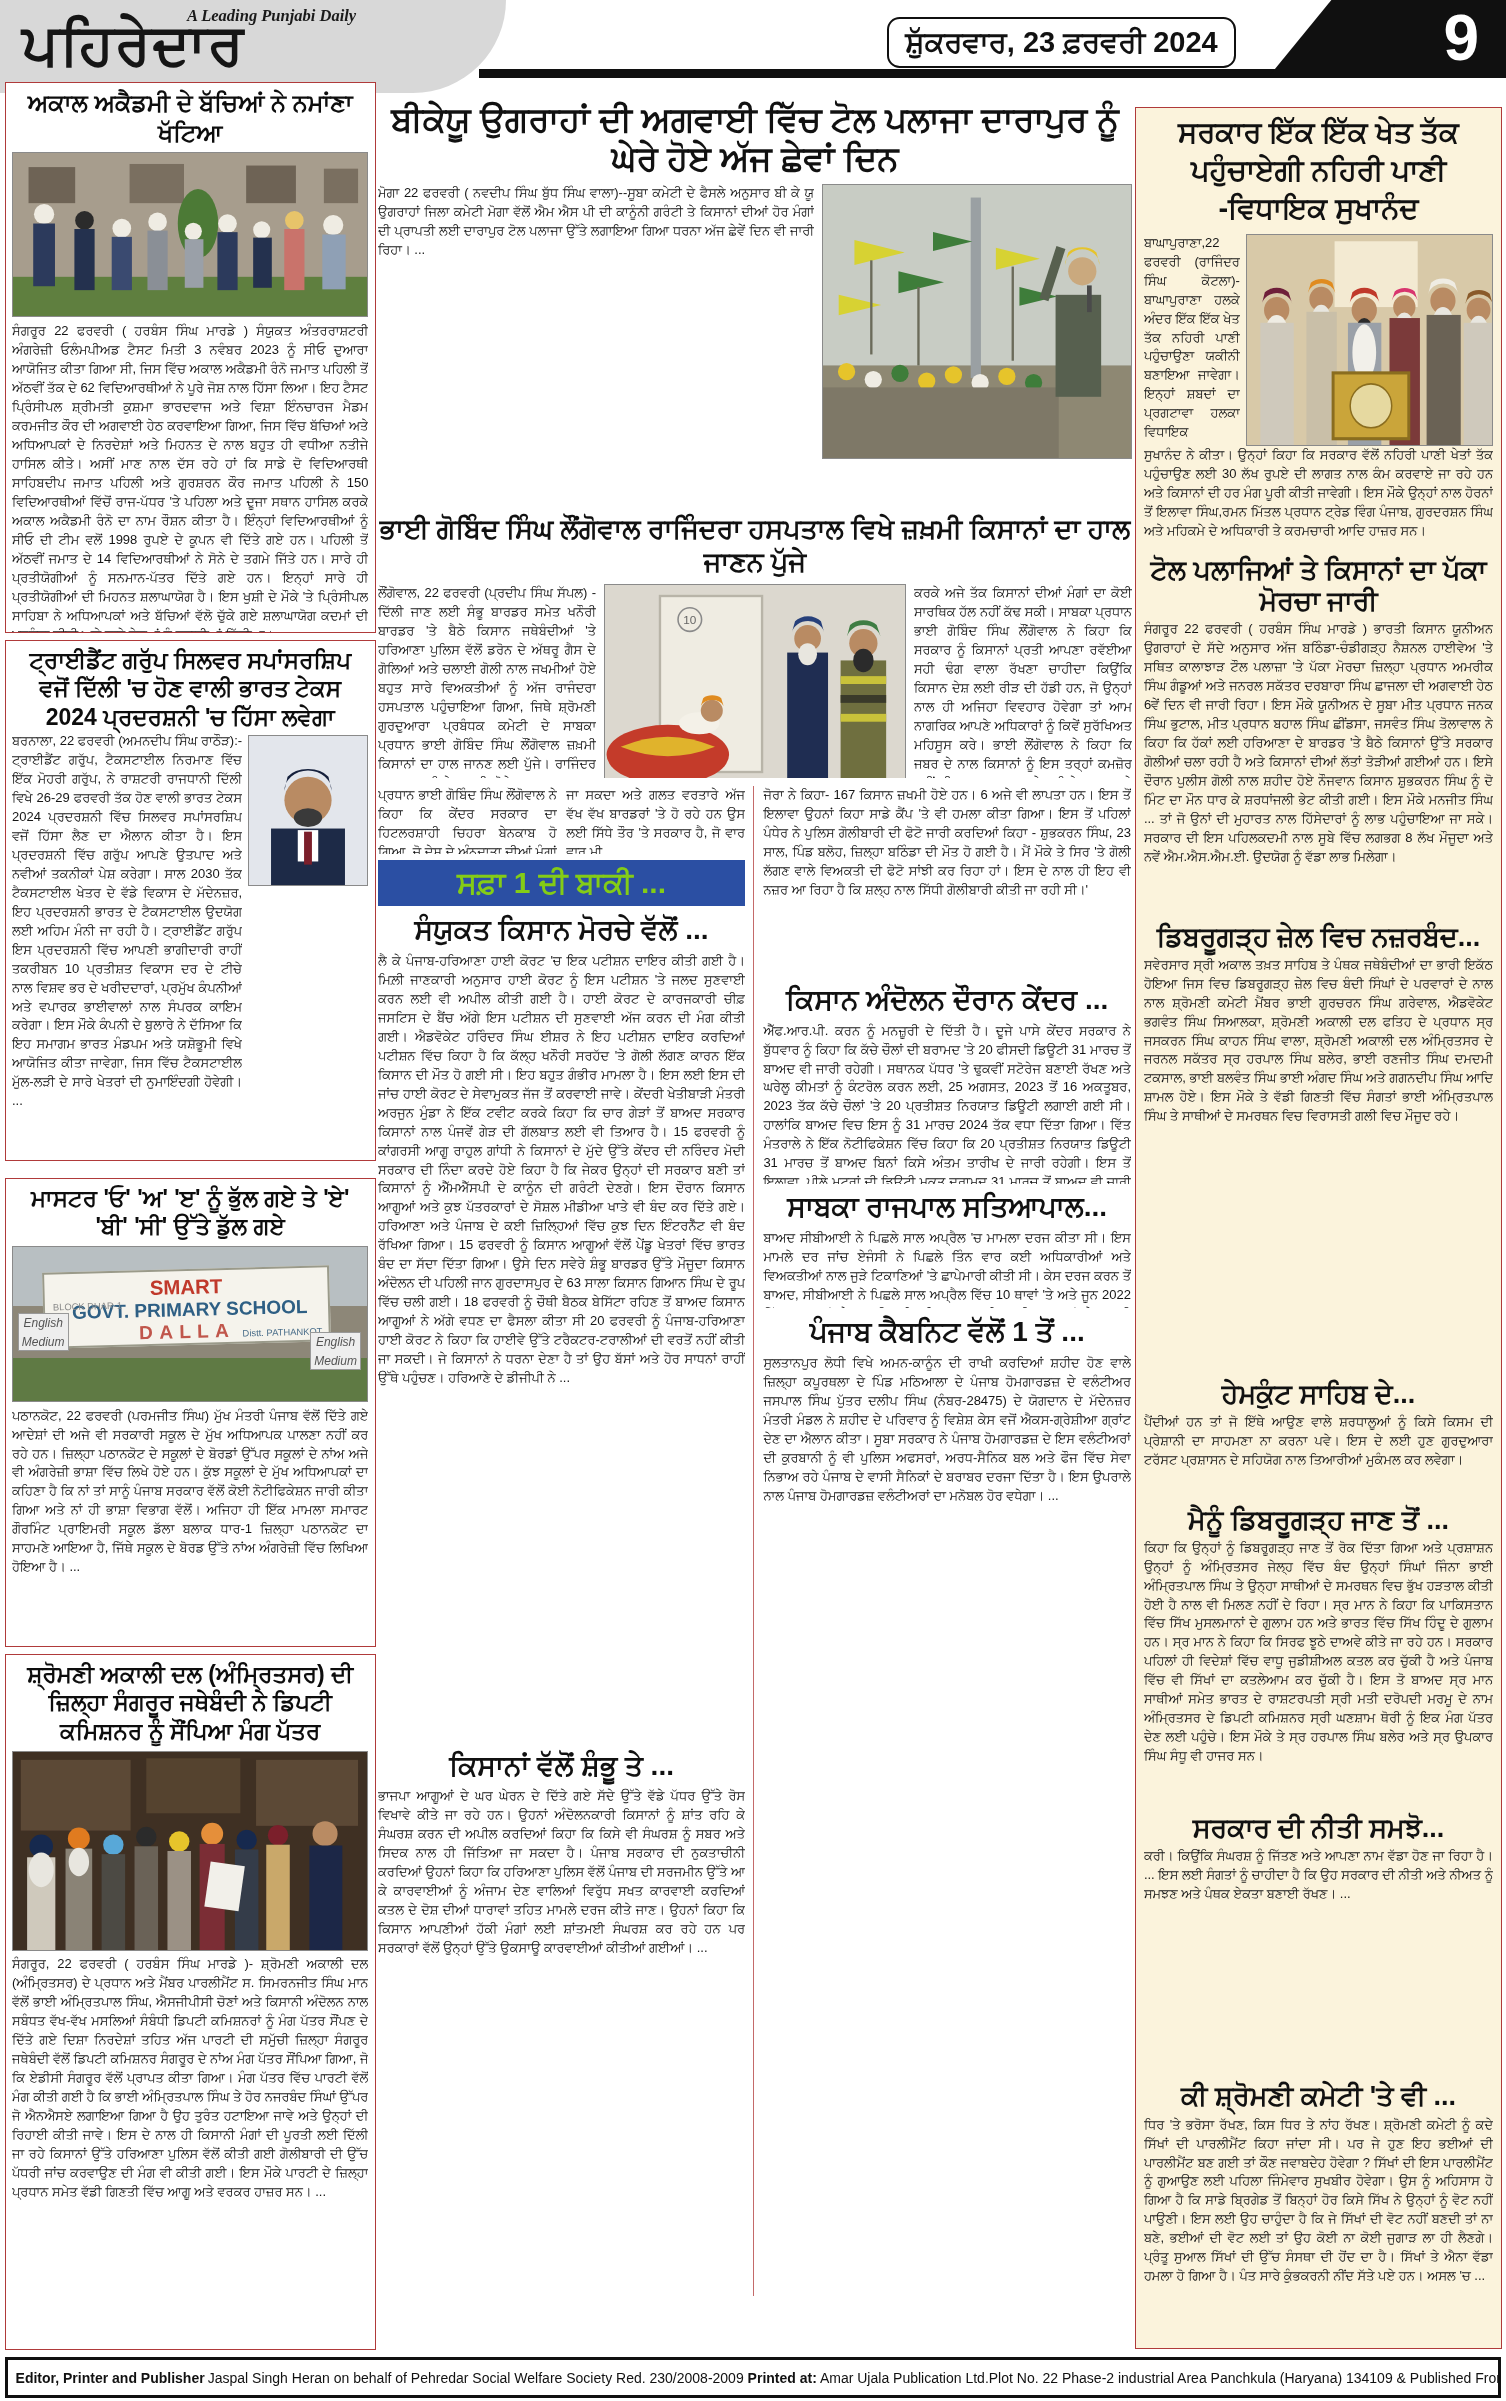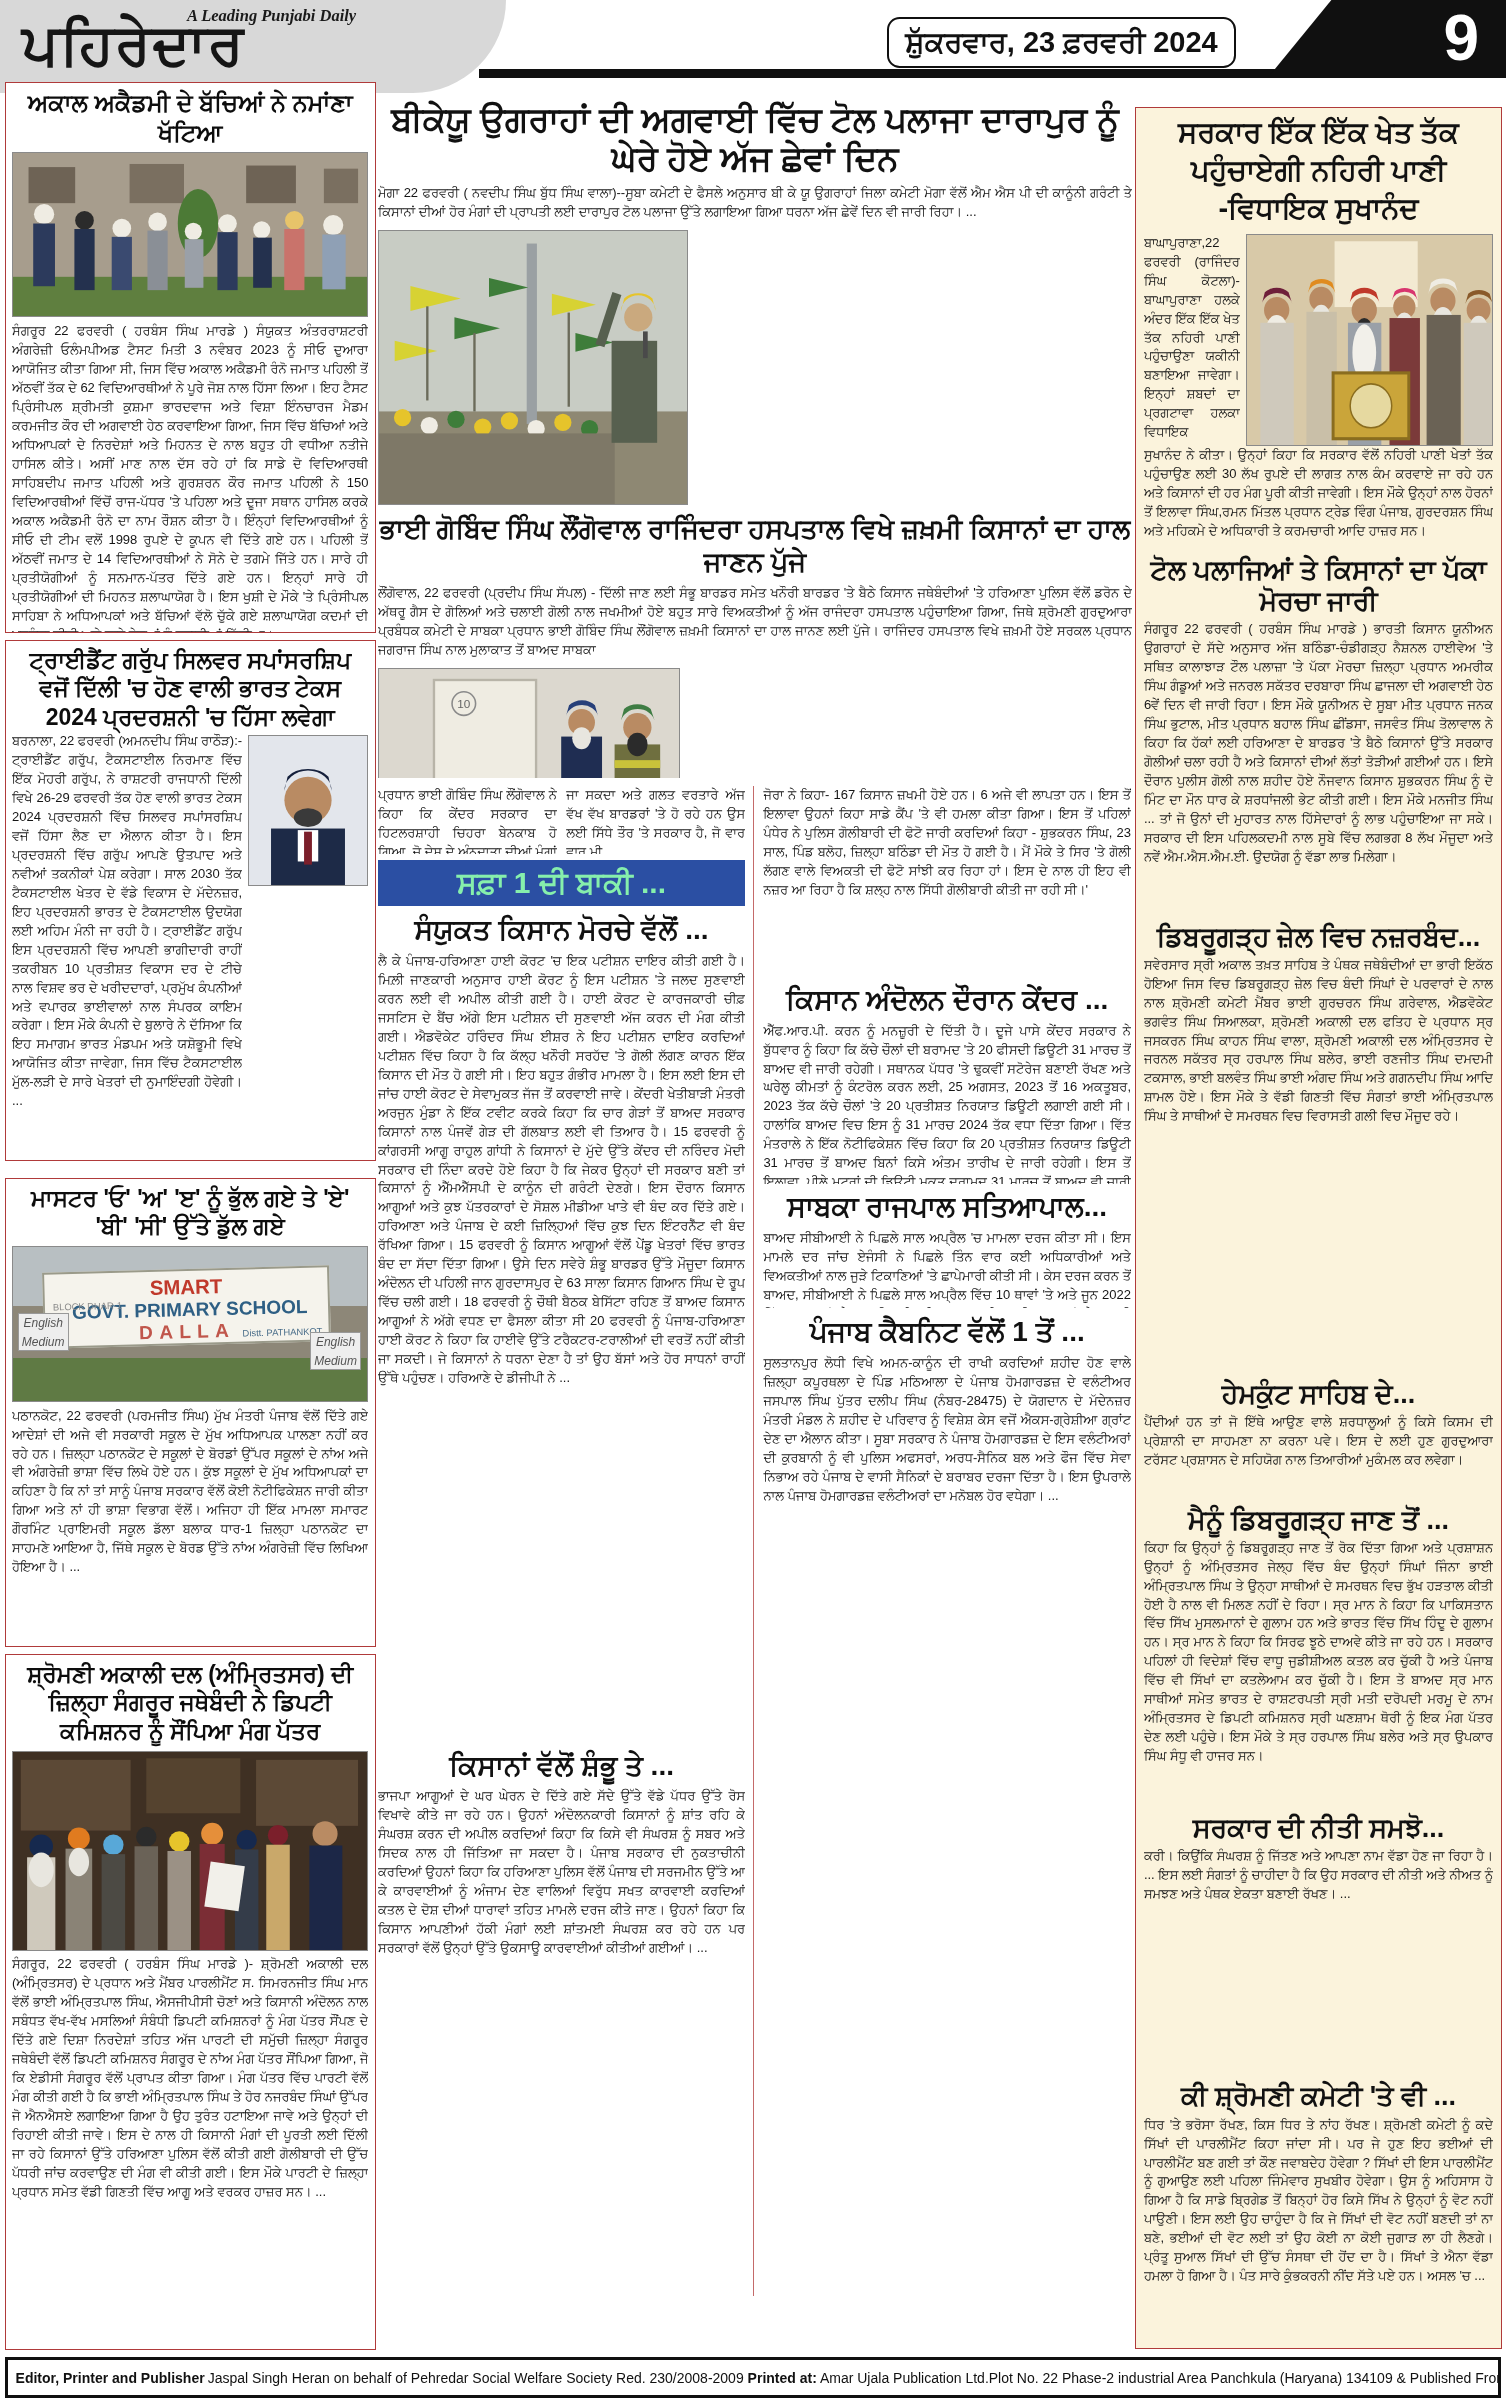--- a/index.html
+++ b/index.html
@@ -39,32 +39,32 @@
   .board .l3{color:#c0564b;font-weight:bold;font-size:19px;letter-spacing:6.3px;display:block;}
   .board .l4{position:absolute;left:7.9px;top:27px;color:#8a8a8a;font-size:9.4px;}
   .board .l5{position:absolute;right:6.3px;bottom:3.1px;color:#4a6e8a;font-size:9.4px;}
   .sideboard{position:absolute;width:49px;height:36px;background:#eee;border:1.6px solid #999;
              font-size:12px;font-style:italic;color:#555;text-align:center;line-height:1.6;}
   .sb1{left:4.7px;top:66px;} .sb2{right:6.3px;top:85px;}
   
   .col-center{position:absolute;left:378px;top:100px;width:754px;}
   .c-head1{font-size:34px;font-weight:bold;text-align:center;line-height:1.15;}
   .c-head2{font-size:27px;font-weight:bold;text-align:center;line-height:1.2;margin-top:3.1px;}
-  .c1-row,.c2-row{display:flex;gap:7.9px;margin-top:6.3px;flex-direction:column;}
+  .c1-row,.c2-row{display:flex;gap:7.9px;margin-top:6.3px;}
   .c1-row .body-txt,.c2-row .body-txt{flex:1;}
   .c1-photo{width:308px;height:273px;flex:none;}
   .c2-photo{width:300px;height:198px;flex:none;}
   .c1-block{height:407px;overflow:hidden;}
   .c2-block{height:268px;overflow:hidden;margin-top:3.1px;}
   .cols-ab{display:flex;margin-top:7.9px;}
   .colA{width:375px;padding-right:7.9px;box-sizing:border-box;}
   .colB{width:378px;border-left:0.8px solid #c46a6a;padding-left:9.4px;box-sizing:border-box;}
   .pre-row{display:flex;gap:9.4px;height:68px;overflow:hidden;}
   .pre-row .body-txt{flex:1;}
-  .banner{height:46px;background:#2b4fa3;color:#86efac;display:flex;align-items:center;justify-content:center;
+  .banner{height:46px;background:#2b4fa3;color:#84cc16;display:flex;align-items:center;justify-content:center;
           font-size:30px;font-weight:bold;margin:6.3px 0 3.1px 0;}
   .sec-title{font-size:28px;font-weight:bold;text-align:center;margin:7.9px 0 4.7px 0;}
   .secA1{height:790px;} .secA2{height:509px;} .secB0{height:190px;} .secB1{height:162px;}
   .secB2{height:79px;} .secB3{height:926px;}
   
   .col-right{position:absolute;left:1135px;top:107px;width:367px;height:2242px;background:#fbf3dc;
              border:1.6px solid #b03a3a;box-sizing:border-box;padding:6.3px 7.9px;overflow:hidden;}
   .r-head{font-size:29px;font-weight:bold;text-align:center;line-height:1.3;}
   .r-intro{display:flex;gap:6.3px;margin-top:6.3px;}
   .r-intro .body-txt{width:96px;flex:none;}

